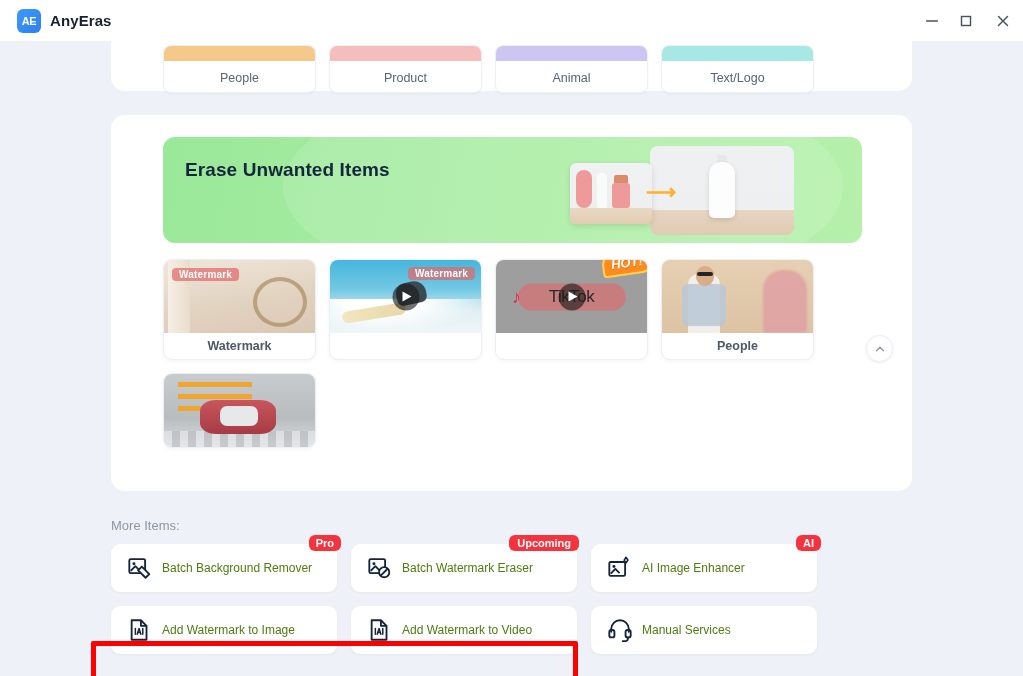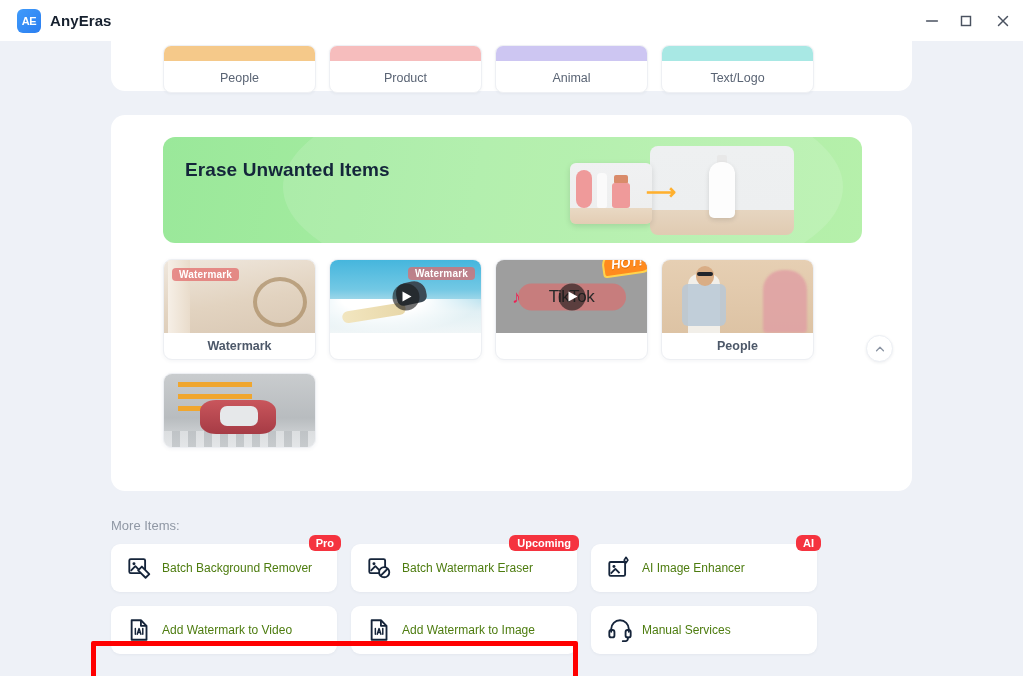--- a/index.html
+++ b/index.html
@@ -448,31 +448,31 @@
       <div class="badge">AI</div>
     </div>
 
     <div class="tool">
       <svg class="tic" viewBox="0 0 28 28">
         <path d="M5 3.5h10l6 6v15H5z" fill="none" stroke="#15243a" stroke-width="2" stroke-linejoin="round"></path>
         <path d="M15 3.5v6h6" fill="none" stroke="#15243a" stroke-width="2" stroke-linejoin="round"></path>
         <path d="M9 12.5v6M17 12.5v6" stroke="#15243a" stroke-width="1.6" stroke-linecap="round"></path>
         <path d="M11 18.5l2-6 2 6M11.6 16.6h2.8" stroke="#15243a" stroke-width="1.6" fill="none" stroke-linecap="round" stroke-linejoin="round"></path>
       </svg>
-      <div class="tlab">Add Watermark to Video</div>
+      <div class="tlab">Add Watermark to Image</div>
     </div>
 
     <div class="tool">
       <svg class="tic" viewBox="0 0 28 28">
         <path d="M5 3.5h10l6 6v15H5z" fill="none" stroke="#15243a" stroke-width="2" stroke-linejoin="round"></path>
         <path d="M15 3.5v6h6" fill="none" stroke="#15243a" stroke-width="2" stroke-linejoin="round"></path>
         <path d="M9 12.5v6M17 12.5v6" stroke="#15243a" stroke-width="1.6" stroke-linecap="round"></path>
         <path d="M11 18.5l2-6 2 6M11.6 16.6h2.8" stroke="#15243a" stroke-width="1.6" fill="none" stroke-linecap="round" stroke-linejoin="round"></path>
       </svg>
-      <div class="tlab">Add Watermark to Image</div>
+      <div class="tlab">Add Watermark to Video</div>
     </div>
 
     <div class="tool">
       <svg class="tic" viewBox="0 0 28 28">
         <path d="M4.5 16v-3a9.5 9.5 0 0119 0v3" fill="none" stroke="#15243a" stroke-width="2" stroke-linecap="round"></path>
         <rect x="2.5" y="14" width="5.5" height="8" rx="2.2" fill="none" stroke="#15243a" stroke-width="2"></rect>
         <rect x="20" y="14" width="5.5" height="8" rx="2.2" fill="none" stroke="#15243a" stroke-width="2"></rect>
         <path d="M22.5 22v1.5a2.5 2.5 0 01-2.5 2.5h-3" fill="none" stroke="#15243a" stroke-width="2" stroke-linecap="round"></path>
       </svg>
       <div class="tlab">Manual Services</div>

